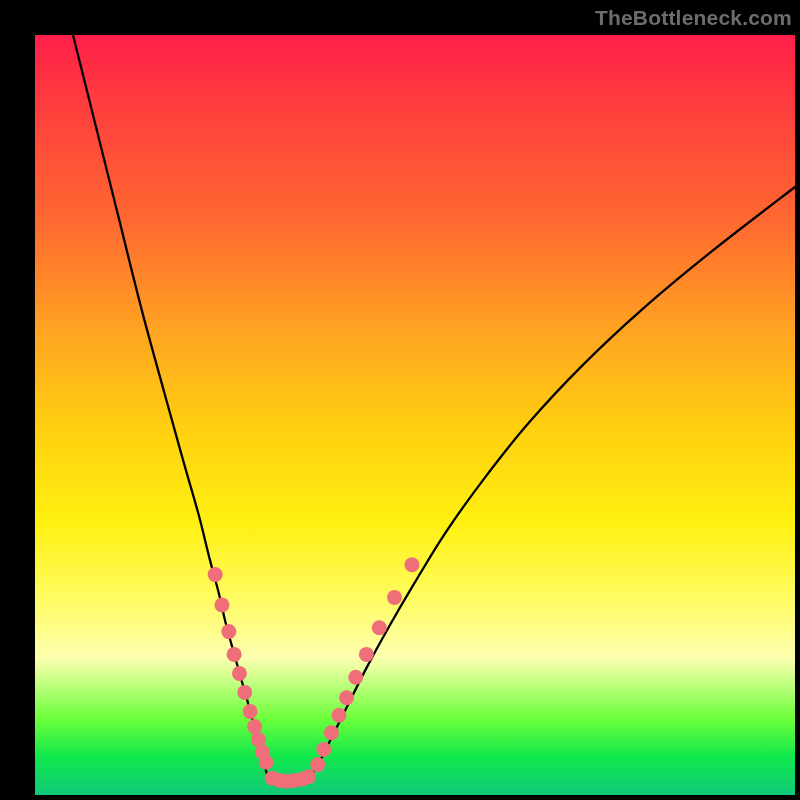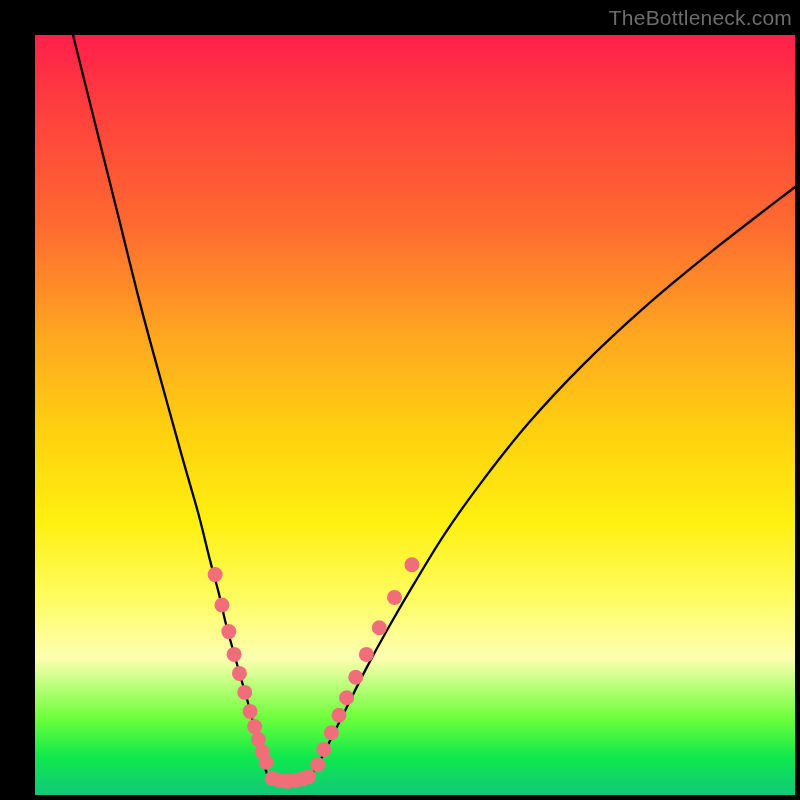--- a/index.html
+++ b/index.html
@@ -37,21 +37,21 @@
       #10e84c 95%,
       #10c97a 100%
     );
   }
   .watermark {
     position: absolute;
     top: 6px;
     right: 8px;
     color: #6d6d6d;
     font-size: 21px;
-    font-weight: 400;
+    font-weight: 700;
     letter-spacing: 0.2px;
     user-select: none;
   }
   svg.curve {
     position: absolute;
     left: 0;
     top: 0;
     width: 760px;
     height: 760px;
     overflow: visible;

